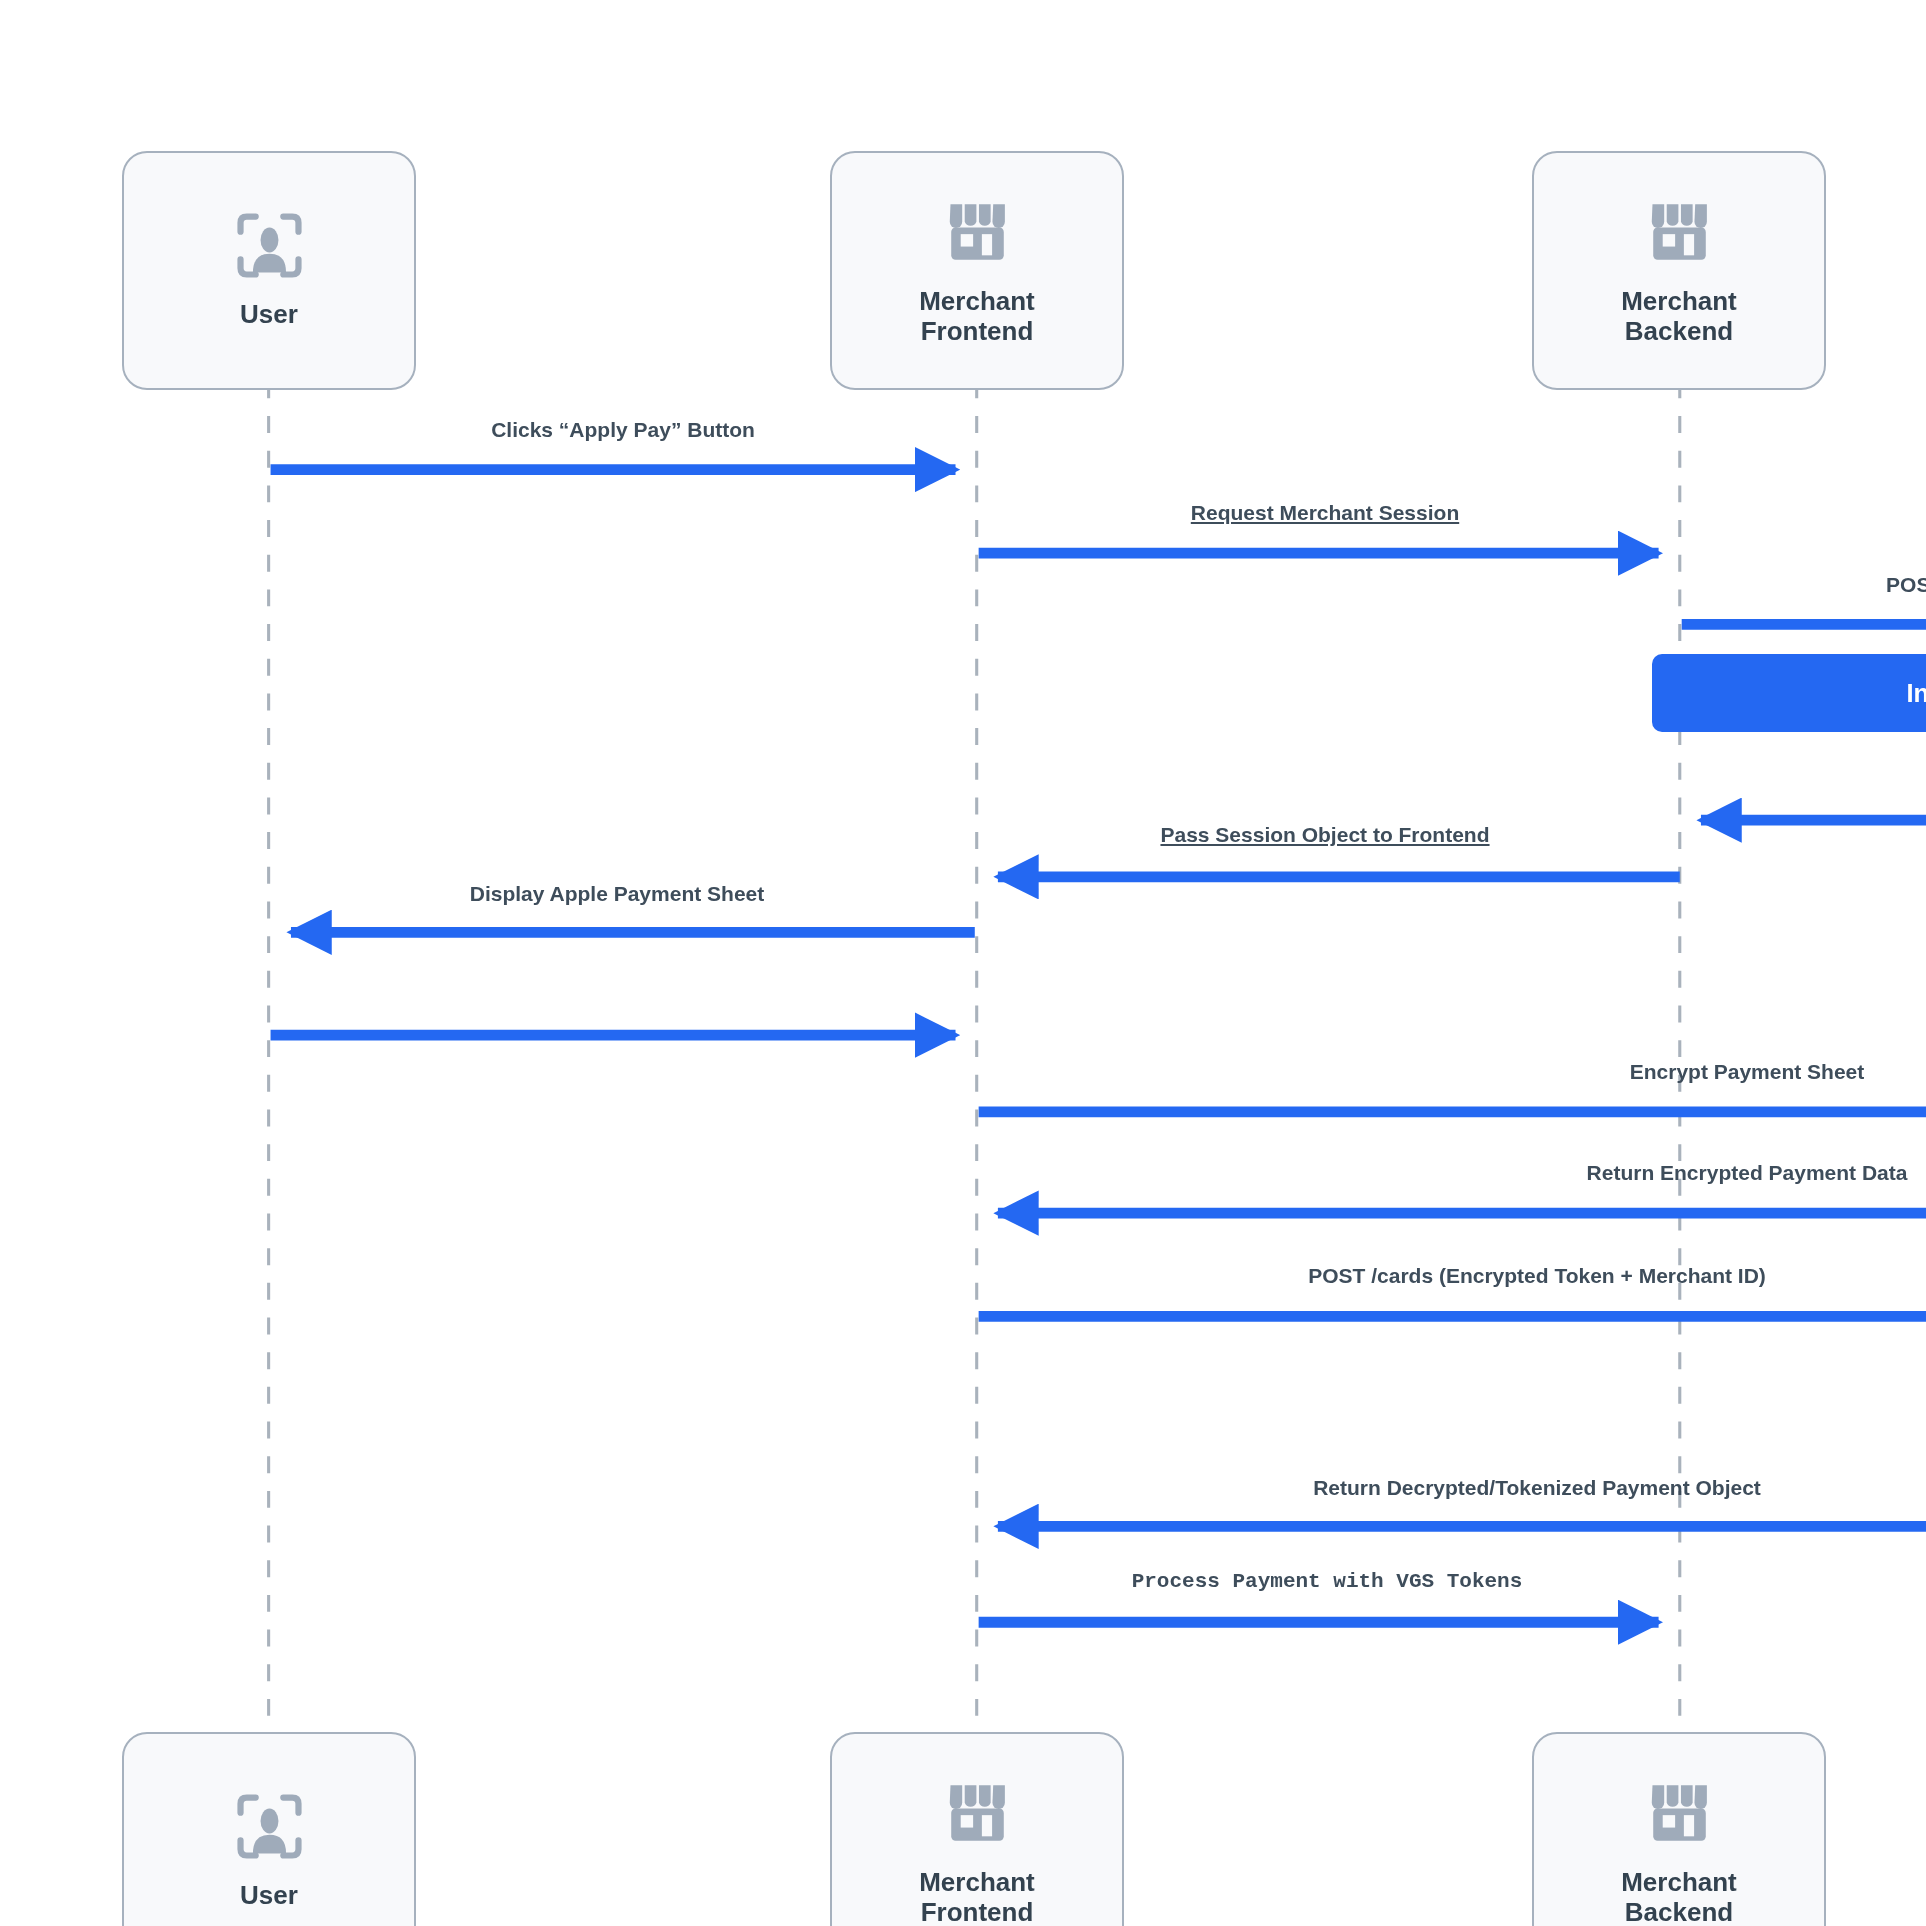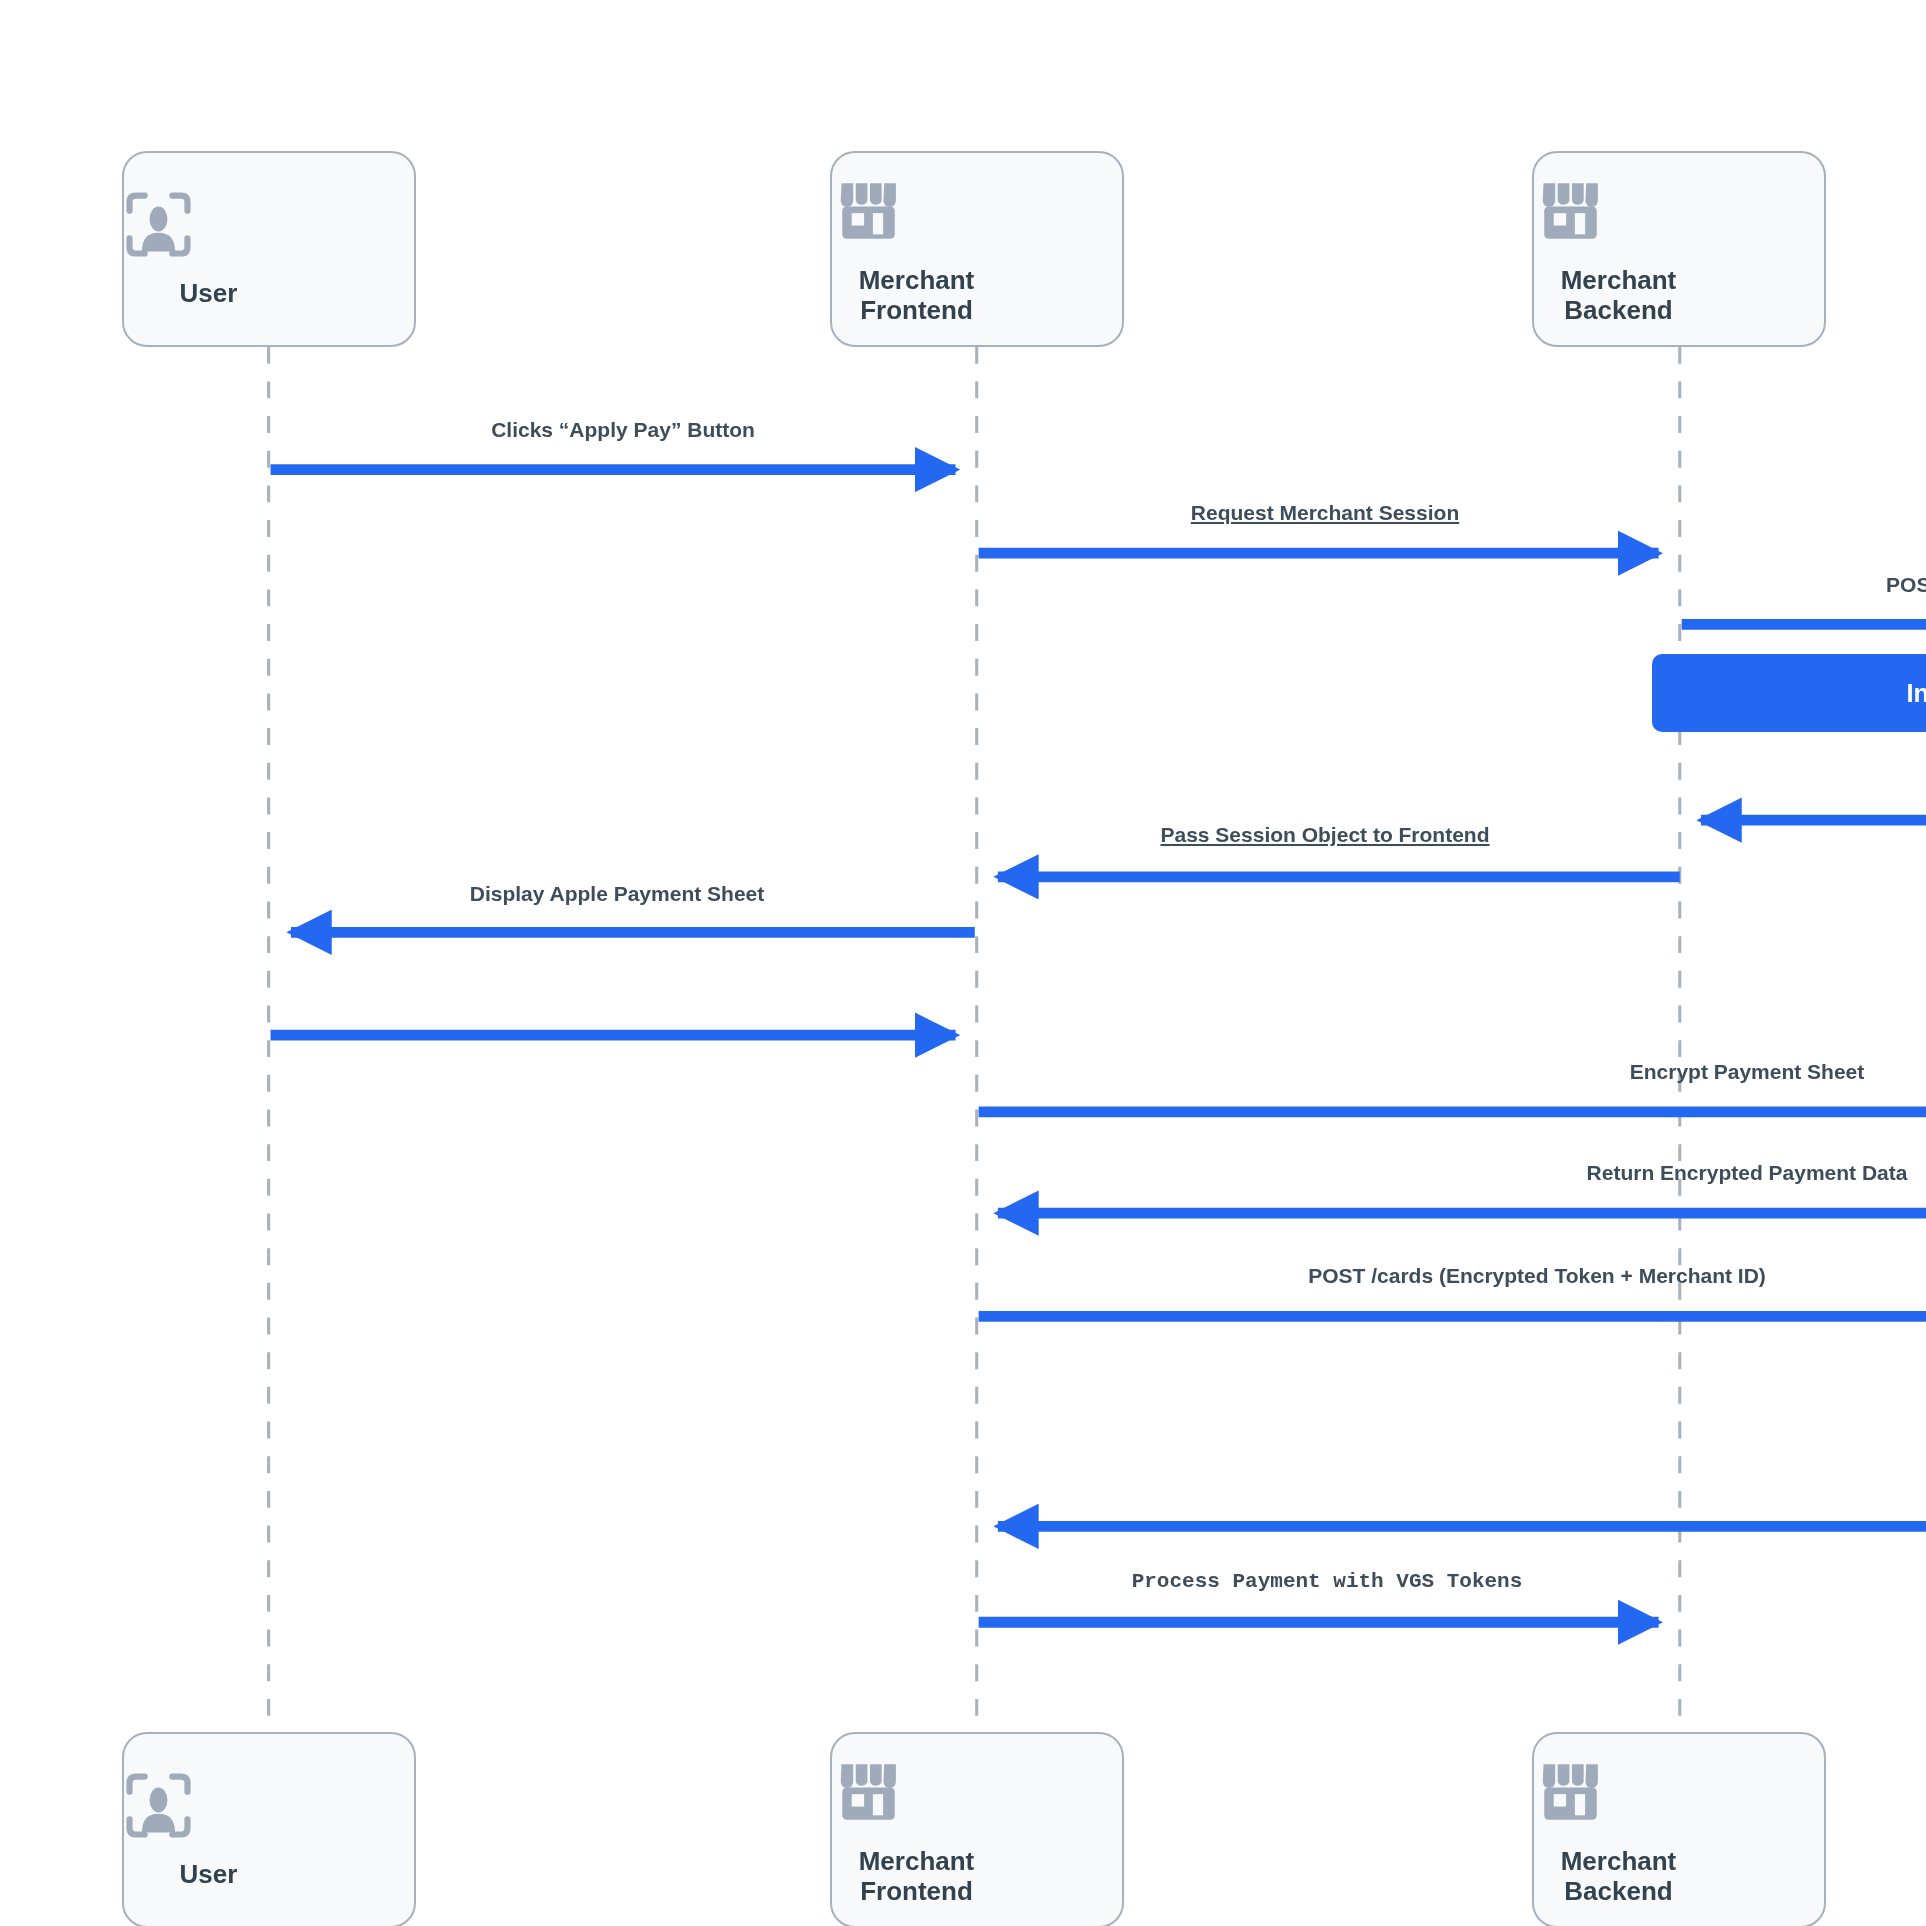--- a/index.html
+++ b/index.html
@@ -8,27 +8,27 @@
     width:2789px;height:2078px;
     background:#ffffff;
     font-family:"Liberation Sans", sans-serif;
     overflow:hidden;
   }
   .lines-layer{position:absolute;left:0;top:0;width:2789px;height:2078px;}
   .lifeline{stroke:#a9b2bc;stroke-width:8;stroke-dasharray:44 46;fill:none;}
   .arrow{stroke:#2468f2;stroke-width:28;fill:none;}
   .actor-box{
     position:absolute;
-    width:294px;height:196px;
+    width:294px;height:239px;
     box-sizing:border-box;
     background:#f8f9fb;
     border:2.7px solid #a6b1be;
     border-radius:25px;
     display:flex;flex-direction:column;
-    justify-content:center;
+    align-items:center;justify-content:center;
     gap:20px;
   }
   .actor-label{
     width:169px;
     text-align:center;
     font-size:26px;font-weight:bold;
     color:#33424f;
     line-height:1.15;
   }
   .actor-icon{display:block;}
@@ -191,18 +191,19 @@
   <div class="msg" style="left:623px;top:417px;">Clicks “Apply Pay” Button</div>
   <div class="msg" style="left:1325px;top:500px;text-decoration:underline;">Request Merchant Session</div>
   <div class="msg" style="left:2099px;top:572px;">POST /paymentSession (with Identity Cert)</div>
   <div class="msg" style="left:2099px;top:767px;">Return Merchant Session Object</div>
   <div class="msg" style="left:1325px;top:822px;text-decoration:underline;">Pass Session Object to Frontend</div>
   <div class="msg" style="left:617px;top:881px;">Display Apple Payment Sheet</div>
   <div class="msg" style="left:1747px;top:1059px;">Encrypt Payment Sheet</div>
   <div class="msg" style="left:1747px;top:1160px;">Return Encrypted Payment Data</div>
   <div class="msg" style="left:1537px;top:1263px;">POST /cards (Encrypted Token + Merchant ID)</div>
 
+  <div class="msg" style="left:1537px;top:1475px;">Return Decrypted/Tokenized Payment Object</div>
   <div class="msg" style="left:1327px;top:1569px;font-family:Liberation Mono, monospace;">Process Payment with VGS Tokens</div>
 
   <div class="note">Includes Display Name &amp; Domain</div>
 
 </div>
 
 
 </body></html>

